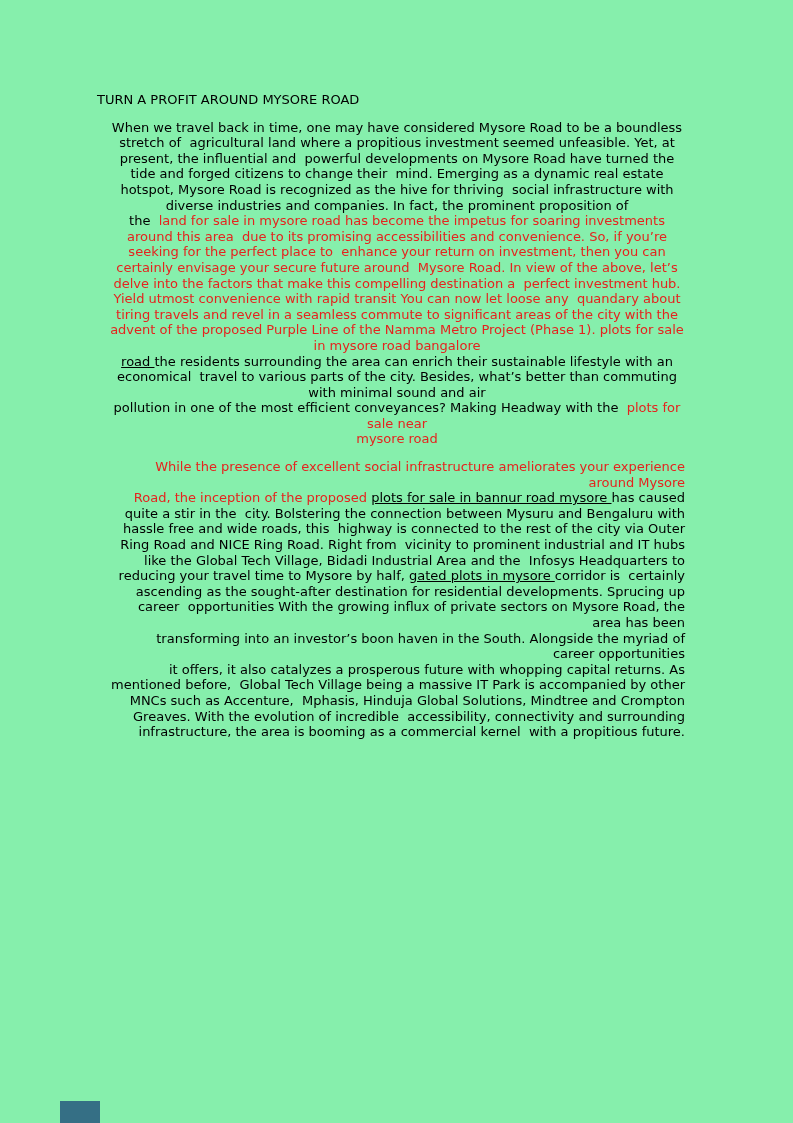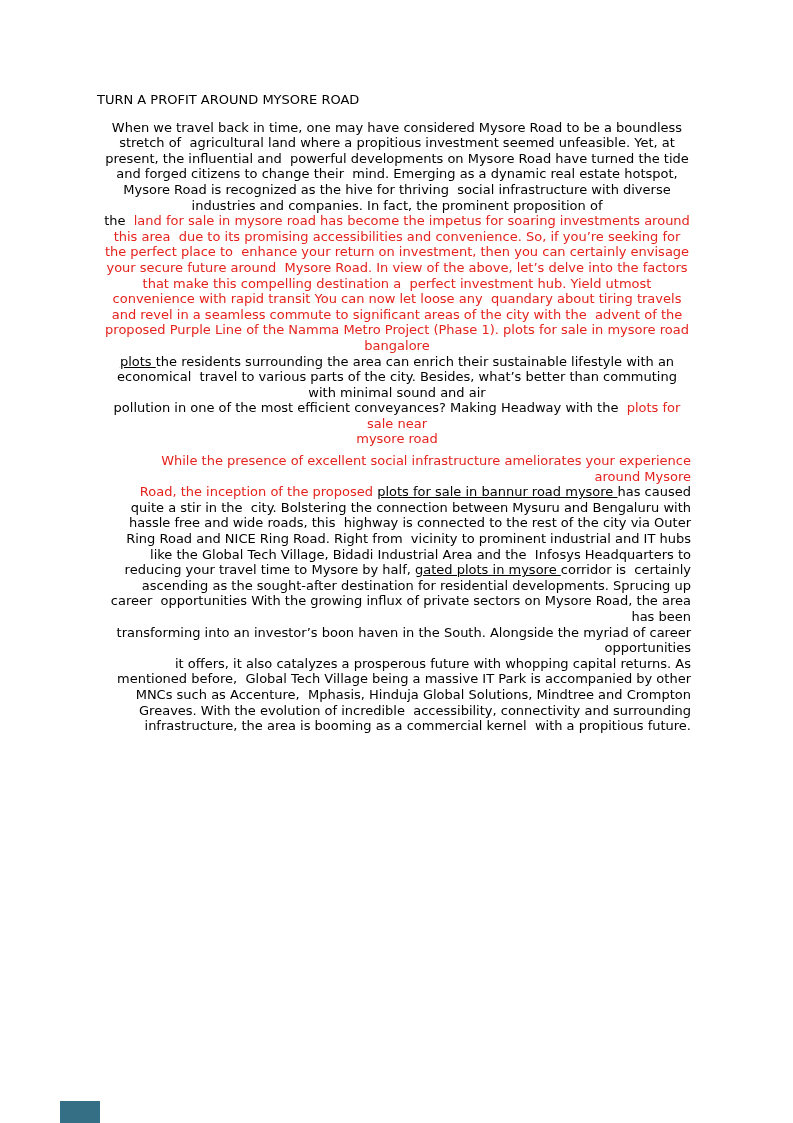--- a/index.html
+++ b/index.html
@@ -21,46 +21,46 @@
     top: 92px;
     width: 600px;
   }
   .doc-title {
     margin: 0 0 12px 0;
     font-size: 13px;
     font-weight: normal;
     white-space: pre-wrap;
   }
   .para {
-    margin: 6px;
+    margin: 12px;
     white-space: pre-wrap;
   }
   .para.center { text-align: center; }
   .para.left   { text-align: right; }
   .red { color: var(--red-color, #e5231e); }
   .u   { text-decoration: underline; }
   .footer-bar {
     position: absolute;
     left: 60px;
     bottom: 0;
     width: 40px;
     height: 22px;
     background: var(--footer-bar-color, #356f85);
   }
 </style>
 </head>
 <body>
 
-<div class="page" style="background: #ffffff; color: rgb(0, 0, 0);">
+<div class="page" style="background: #86efac; color: rgb(0, 0, 0);">
   <div class="content">
     <h1 class="doc-title">TURN A PROFIT AROUND MYSORE ROAD</h1>
     <div>
         <p class="para center"><span class="">When we travel back in time, one may have considered Mysore Road to be a boundless stretch of  agricultural land where a propitious investment seemed unfeasible. Yet, at present, the influential and  powerful developments on Mysore Road have turned the tide and forged citizens to change their  mind. Emerging as a dynamic real estate hotspot, Mysore Road is recognized as the hive for thriving  social infrastructure with diverse industries and companies. In fact, the prominent proposition of
 the  </span><span class="red ">land for sale in mysore road has become the impetus for soaring investments around this area  due to its promising accessibilities and convenience. So, if you’re seeking for the perfect place to  enhance your return on investment, then you can certainly envisage your secure future around  Mysore Road. In view of the above, let’s delve into the factors that make this compelling destination a  perfect investment hub. Yield utmost convenience with rapid transit You can now let loose any  quandary about tiring travels and revel in a seamless commute to significant areas of the city with the  advent of the proposed Purple Line of the Namma Metro Project (Phase 1). plots for sale in mysore road bangalore
-</span><span class="u">plots </span><span class="">the residents surrounding the area can enrich their sustainable lifestyle with an economical  travel to various parts of the city. Besides, what’s better than commuting with minimal sound and air
+</span><span class="u">road </span><span class="">the residents surrounding the area can enrich their sustainable lifestyle with an economical  travel to various parts of the city. Besides, what’s better than commuting with minimal sound and air
 pollution in one of the most efficient conveyances? Making Headway with the  </span><span class="red ">plots for sale near
 mysore road</span></p>
         <p class="para left"><span class="red ">   While the presence of excellent social infrastructure ameliorates your experience around Mysore
    Road, the inception of the proposed </span><span class="u">plots for sale in bannur road mysore </span><span class="">has caused quite a stir in the  city. Bolstering the connection between Mysuru and Bengaluru with hassle free and wide roads, this  highway is connected to the rest of the city via Outer Ring Road and NICE Ring Road. Right from  vicinity to prominent industrial and IT hubs like the Global Tech Village, Bidadi Industrial Area and the  Infosys Headquarters to reducing your travel time to Mysore by half, </span><span class="u">gated plots in mysore </span><span class="">corridor is  certainly ascending as the sought-after destination for residential developments. Sprucing up career  opportunities With the growing influx of private sectors on Mysore Road, the area has been
    transforming into an investor’s boon haven in the South. Alongside the myriad of career opportunities
    it offers, it also catalyzes a prosperous future with whopping capital returns. As mentioned before,  Global Tech Village being a massive IT Park is accompanied by other MNCs such as Accenture,  Mphasis, Hinduja Global Solutions, Mindtree and Crompton Greaves. With the evolution of incredible  accessibility, connectivity and surrounding infrastructure, the area is booming as a commercial kernel  with a propitious future.</span></p>
       </div>
   </div>
   <div class="footer-bar"></div>
 </div>

